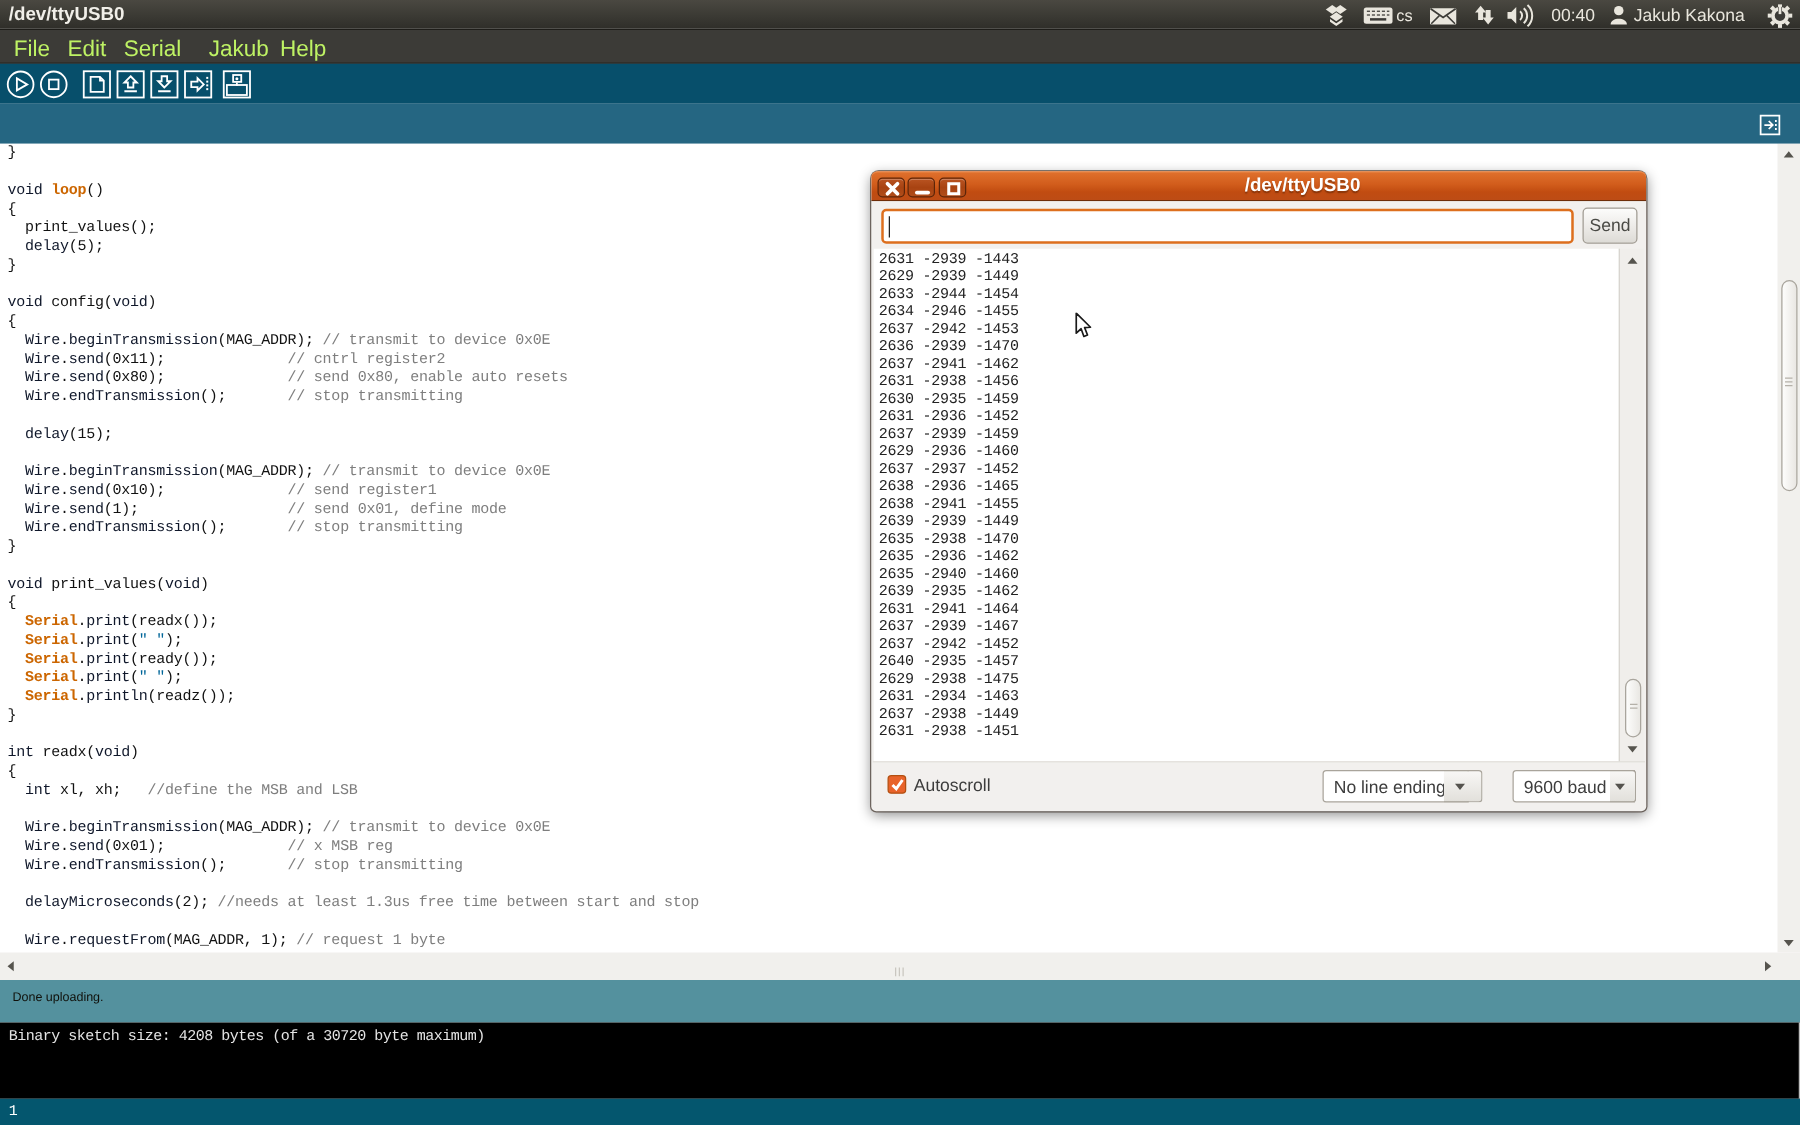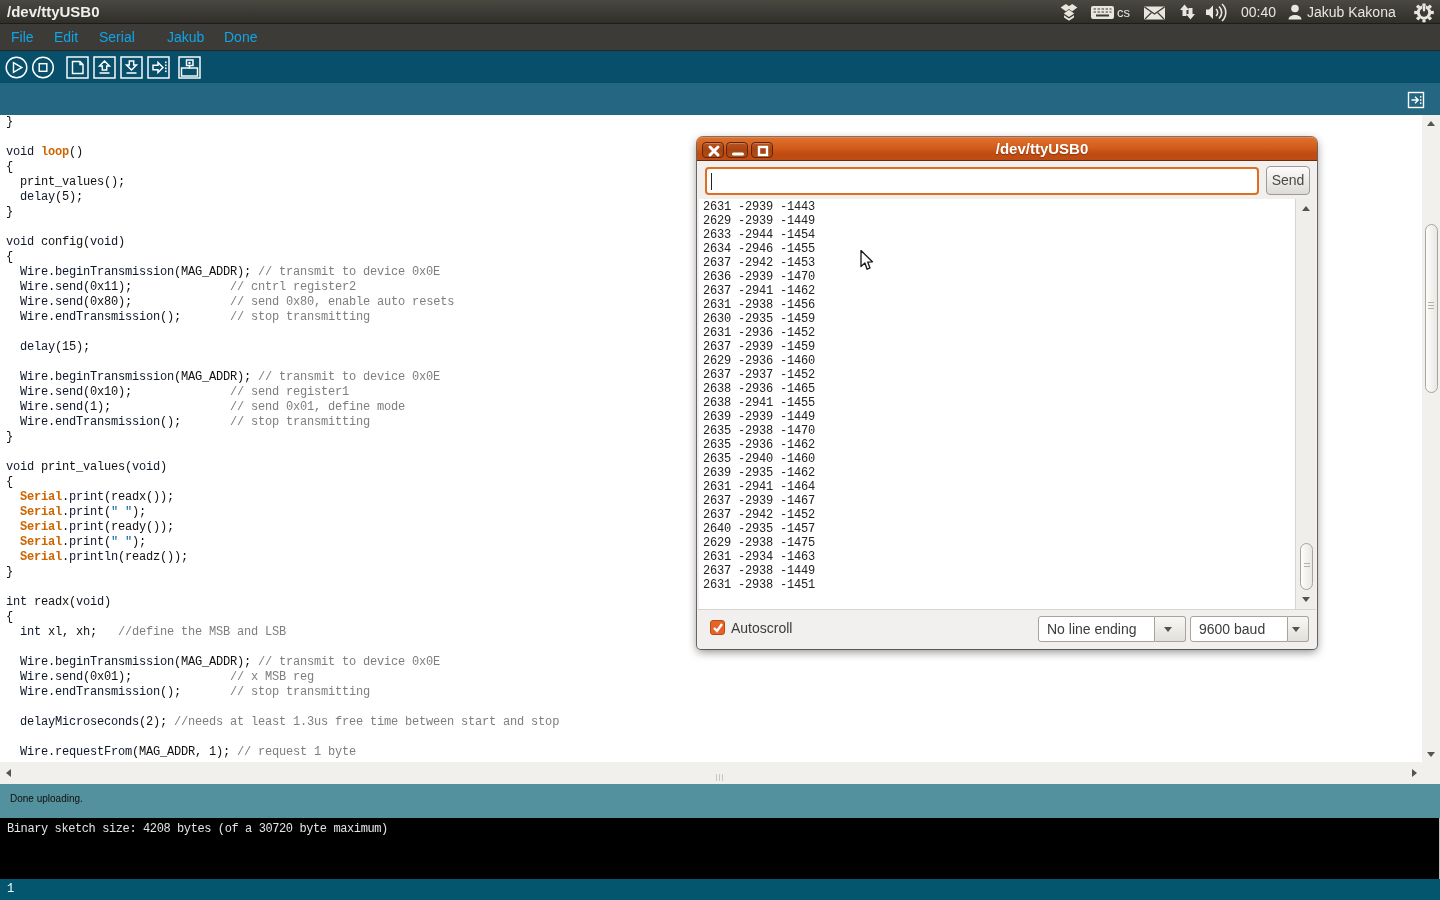--- a/index.html
+++ b/index.html
@@ -13,21 +13,21 @@
 .s { color:#006699; }
 
 #panel { left:0; top:0; width:1440px; height:24px;
   background:linear-gradient(#4a4841,#3b3a34 55%,#2f2e29);
   border-bottom:1px solid #1e1d19; }
 #panel .title { position:absolute; left:7px; top:3px; color:#f1efe9;
   font-size:15px; font-weight:bold; }
 .tray { position:absolute; top:0; height:24px; color:#e9e6dd; }
 
 #menubar { left:0; top:24px; width:1440px; height:27px; background:#3c3b37; border-bottom:1px solid #26251f; }
-.mi { position:absolute; top:5px; color:#0ea5e9; font-size:14px; }
+.mi { position:absolute; top:5px; color:#bef264; font-size:18px; }
 
 #toolbar { left:0; top:51px; width:1440px; height:32px; background:#074f6b; }
 #tabbar { left:0; top:83px; width:1440px; height:32px; background:#256682; }
 #tab { position:absolute; left:6px; top:6px; width:100px; height:21px;
   background:#5a92a2; border-top:1px solid #7fa8b4; border-left:1px solid #eab308;
   border-right:1px solid #7fa8b4; border-radius:3px 3px 0 0;margin-top:28px; }
 #tab span { position:absolute; left:16px; top:4px; color:#1a1a00; font-size:13px; }
 
 #editor { left:0; top:115px; width:1422px; height:647px; background:#fff; overflow:hidden; }
 #editor pre { position:absolute; left:6px; top:0; line-height:15px; color:#111; }
@@ -76,21 +76,21 @@
 #smout { position:absolute; left:2px; top:62px; width:596px; height:410px;
   background:#fff; overflow:hidden; }
 #smout pre { position:absolute; left:4px; top:1px; line-height:14px; color:#222; }
 #smvscroll { position:absolute; left:598px; top:62px; width:20px; height:410px;
   background:#f0eeeb; border-left:1px solid #d8d5d0; }
 #smbottom { position:absolute; left:1px; top:472px; width:618px; height:38px;
   background:#f2f0ee; border-top:1px solid #d8d5d0; border-radius:0 0 4px 4px; }
 #smcheck { position:absolute; left:12px; top:10px; width:15px; height:15px;
   background:#e8632a; border:1px solid #b34f10; border-radius:3px; }
 .combo-entry { position:absolute; background:#fff; border:1px solid #a9a49b;
-  height:26px; font-size:14px; color:#3c3c3c; }
+  height:26px; font-size:14px; color:#3c3c3c;margin-left:20px; }
 .combo-btn { position:absolute; background:linear-gradient(#f8f7f5,#e2e0db);
   border:1px solid #a9a49b; border-left:none; height:26px; }
 </style></head>
 <body>
 
 <div class="abs" id="panel">
   <span class="title">/dev/ttyUSB0</span>
   <svg class="tray" style="right:0" width="400" height="24" viewBox="0 0 400 24">
 <g fill="#e9e6dd" stroke="none">
 
@@ -156,21 +156,21 @@
 </g>
 </g>
 </svg>
 </div>
 
 <div class="abs" id="menubar">
   <span class="mi" style="left:11px">File</span>
   <span class="mi" style="left:54px">Edit</span>
   <span class="mi" style="left:99px">Serial</span>
   <span class="mi" style="left:167px">Jakub</span>
-  <span class="mi" style="left:224px">Done</span>
+  <span class="mi" style="left:224px">Help</span>
 </div>
 
 <div class="abs" id="toolbar">
 <svg style="position:absolute;left:0;top:0" width="220" height="32" viewBox="0 0 220 32">
 <g fill="none" stroke="#fff" stroke-width="1.45">
 <circle cx="16.5" cy="16.5" r="10.3"></circle>
 <path d="M13.5 11.7 L21.8 16.5 L13.5 21.3 Z"></path>
 <circle cx="43" cy="16.5" r="10.3"></circle>
 <rect x="39.2" y="12.7" width="7.6" height="7.6"></rect>
 <rect x="67" y="6" width="21" height="21"></rect>

